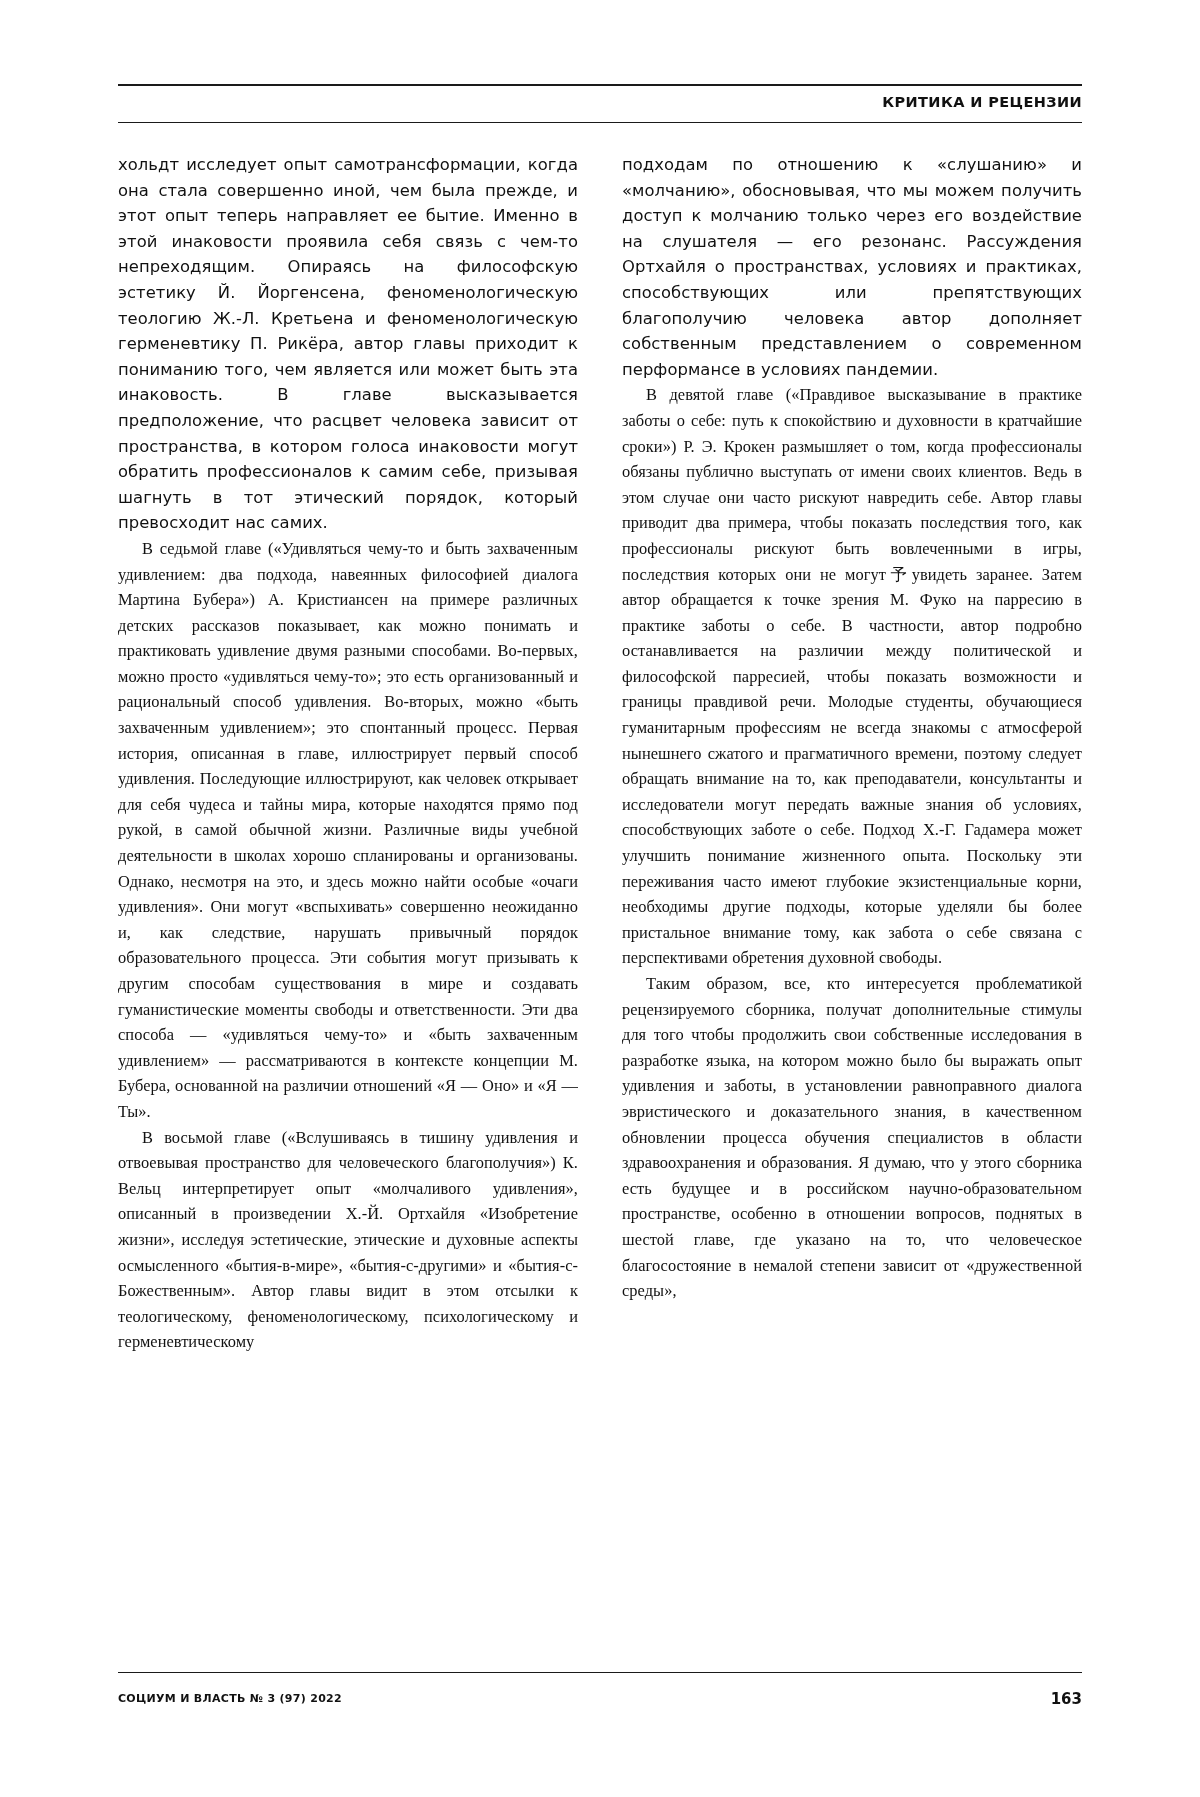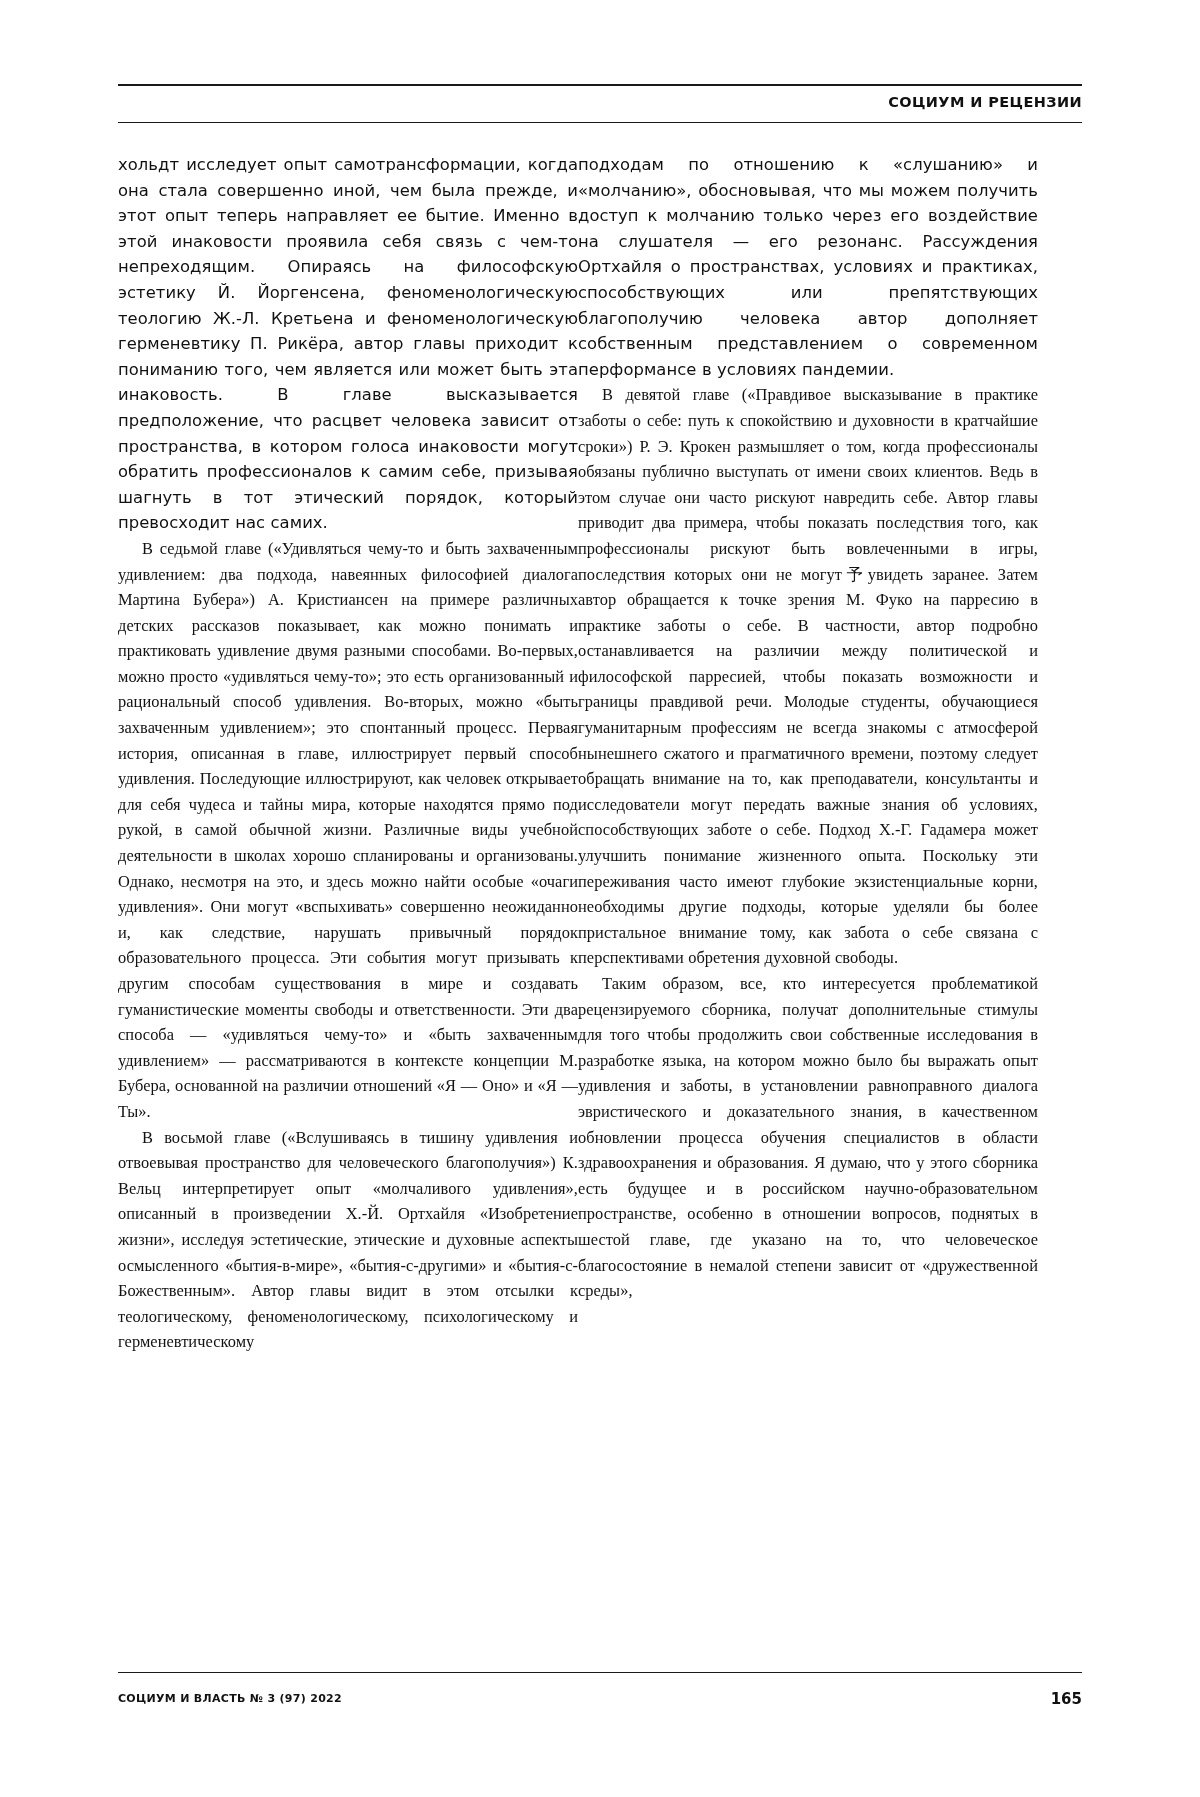--- a/index.html
+++ b/index.html
@@ -51,20 +51,21 @@
     color: #111;
     text-align: right;
   }
   
   .columns {
     position: absolute;
     left: 118px;
     top: 152px;
     width: 964px;
     display: flex;
+    gap: 44px;
   }
   .column {
     width: 460px;
   }
   .column p {
     margin: 0;
     font-size: 16.4px;
     line-height: 25.6px;
     text-align: justify;
     text-justify: inter-word;
@@ -102,33 +103,33 @@
     font-weight: bold;
     color: #111;
   }
 </style>
 </head>
 <body>
 
 <div class="page">
 
   <div class="header-rule-top"></div>
-  <div class="header-title">СОЦИУМ И РЕЦЕНЗИИ</div>
+  <div class="header-title">КРИТИКА И РЕЦЕНЗИИ</div>
   <div class="header-rule-bottom"></div>
 
   <div class="columns">
     <div class="column">
       <p>хольдт исследует опыт самотрансформации, когда она стала совершенно иной, чем была прежде, и этот опыт теперь направляет ее бытие. Именно в этой инаковости проявила себя связь с чем-то непреходящим. Опираясь на философскую эстетику Й. Йоргенсена, феноменологическую теологию Ж.-Л. Кретьена и феноменологическую герменевтику П. Рикёра, автор главы приходит к пониманию того, чем является или может быть эта инаковость. В главе высказывается предположение, что расцвет человека зависит от пространства, в котором голоса инаковости могут обратить профессионалов к самим себе, призывая шагнуть в тот этический порядок, который превосходит нас самих.</p>
       <p class="indent">В седьмой главе («Удивляться чему-то и быть захваченным удивлением: два подхода, навеянных философией диалога Мартина Бубера») А. Кристиансен на примере различных детских рассказов показывает, как можно понимать и практиковать удивление двумя разными способами. Во-первых, можно просто «удивляться чему-то»; это есть организованный и рациональный способ удивления. Во-вторых, можно «быть захваченным удивлением»; это спонтанный процесс. Первая история, описанная в главе, иллюстрирует первый способ удивления. Последующие иллюстрируют, как человек открывает для себя чудеса и тайны мира, которые находятся прямо под рукой, в самой обычной жизни. Различные виды учебной деятельности в школах хорошо спланированы и организованы. Однако, несмотря на это, и здесь можно найти особые «очаги удивления». Они могут «вспыхивать» совершенно неожиданно и, как следствие, нарушать привычный порядок образовательного процесса. Эти события могут призывать к другим способам существования в мире и создавать гуманистические моменты свободы и ответственности. Эти два способа — «удивляться чему-то» и «быть захваченным удивлением» — рассматриваются в контексте концепции М. Бубера, основанной на различии отношений «Я — Оно» и «Я — Ты».</p>
       <p class="indent">В восьмой главе («Вслушиваясь в тишину удивления и отвоевывая пространство для человеческого благополучия») К. Вельц интерпретирует опыт «молчаливого удивления», описанный в произведении Х.-Й. Ортхайля «Изобретение жизни», исследуя эстетические, этические и духовные аспекты осмысленного «бытия-в-мире», «бытия-с-другими» и «бытия-с-Божественным». Автор главы видит в этом отсылки к теологическому, феноменологическому, психологическому и герменевтическому</p>
     </div>
     <div class="column">
       <p>подходам по отношению к «слушанию» и «молчанию», обосновывая, что мы можем получить доступ к молчанию только через его воздействие на слушателя — его резонанс. Рассуждения Ортхайля о пространствах, условиях и практиках, способствующих или препятствующих благополучию человека автор дополняет собственным представлением о современном перформансе в условиях пандемии.</p>
       <p class="indent">В девятой главе («Правдивое высказывание в практике заботы о себе: путь к спокойствию и духовности в кратчайшие сроки») Р. Э. Крокен размышляет о том, когда профессионалы обязаны публично выступать от имени своих клиентов. Ведь в этом случае они часто рискуют навредить себе. Автор главы приводит два примера, чтобы показать последствия того, как профессионалы рискуют быть вовлеченными в игры, последствия которых они не могут予увидеть заранее. Затем автор обращается к точке зрения М. Фуко на парресию в практике заботы о себе. В частности, автор подробно останавливается на различии между политической и философской парресией, чтобы показать возможности и границы правдивой речи. Молодые студенты, обучающиеся гуманитарным профессиям не всегда знакомы с атмосферой нынешнего сжатого и прагматичного времени, поэтому следует обращать внимание на то, как преподаватели, консультанты и исследователи могут передать важные знания об условиях, способствующих заботе о себе. Подход Х.-Г. Гадамера может улучшить понимание жизненного опыта. Поскольку эти переживания часто имеют глубокие экзистенциальные корни, необходимы другие подходы, которые уделяли бы более пристальное внимание тому, как забота о себе связана с перспективами обретения духовной свободы.</p>
       <p class="indent">Таким образом, все, кто интересуется проблематикой рецензируемого сборника, получат дополнительные стимулы для того чтобы продолжить свои собственные исследования в разработке языка, на котором можно было бы выражать опыт удивления и заботы, в установлении равноправного диалога эвристического и доказательного знания, в качественном обновлении процесса обучения специалистов в области здравоохранения и образования. Я думаю, что у этого сборника есть будущее и в российском научно-образовательном пространстве, особенно в отношении вопросов, поднятых в шестой главе, где указано на то, что человеческое благосостояние в немалой степени зависит от «дружественной среды»,</p>
     </div>
   </div>
 
   <div class="footer-rule"></div>
   <div class="footer-left">СОЦИУМ И ВЛАСТЬ № 3 (97) 2022</div>
-  <div class="footer-right">165</div>
+  <div class="footer-right">163</div>
 
 </div>
 
 </body></html>

